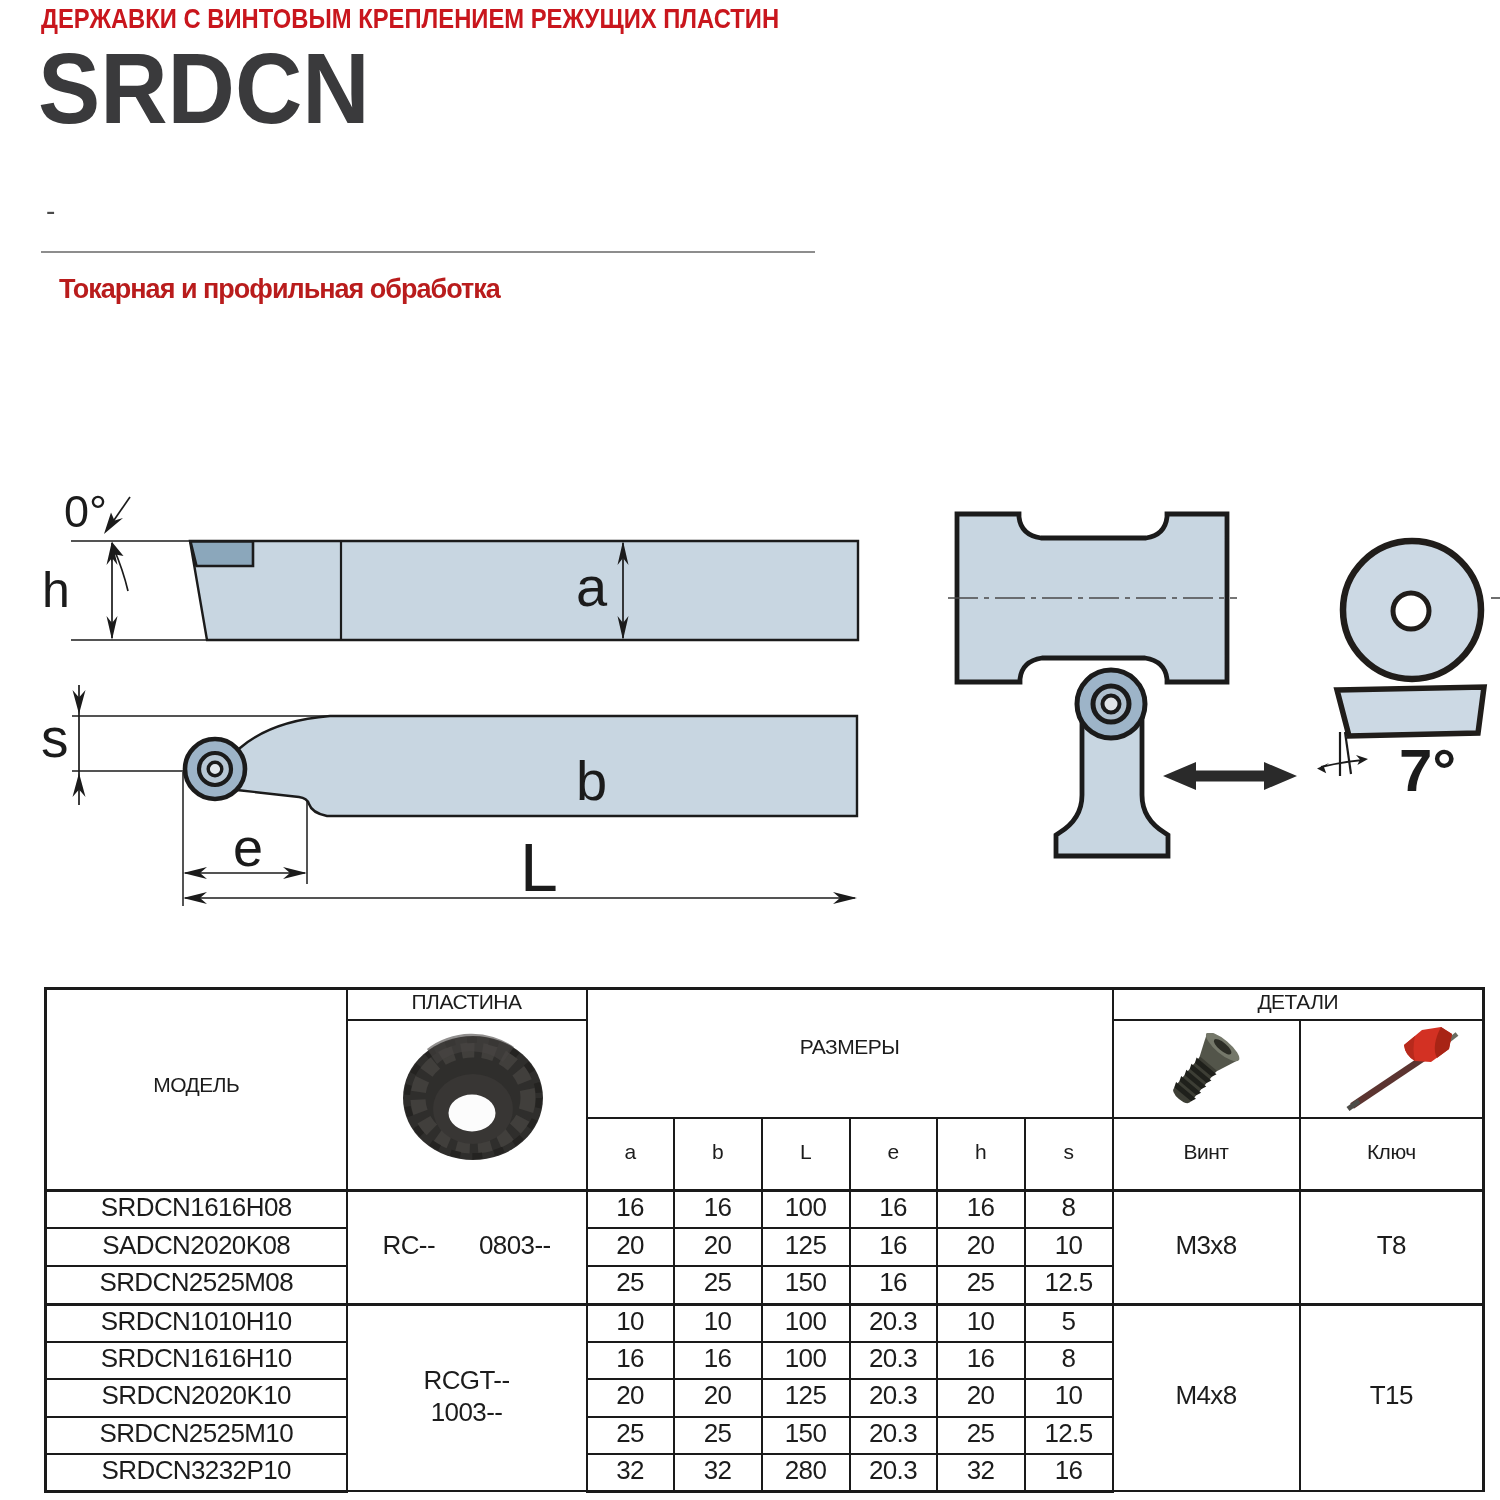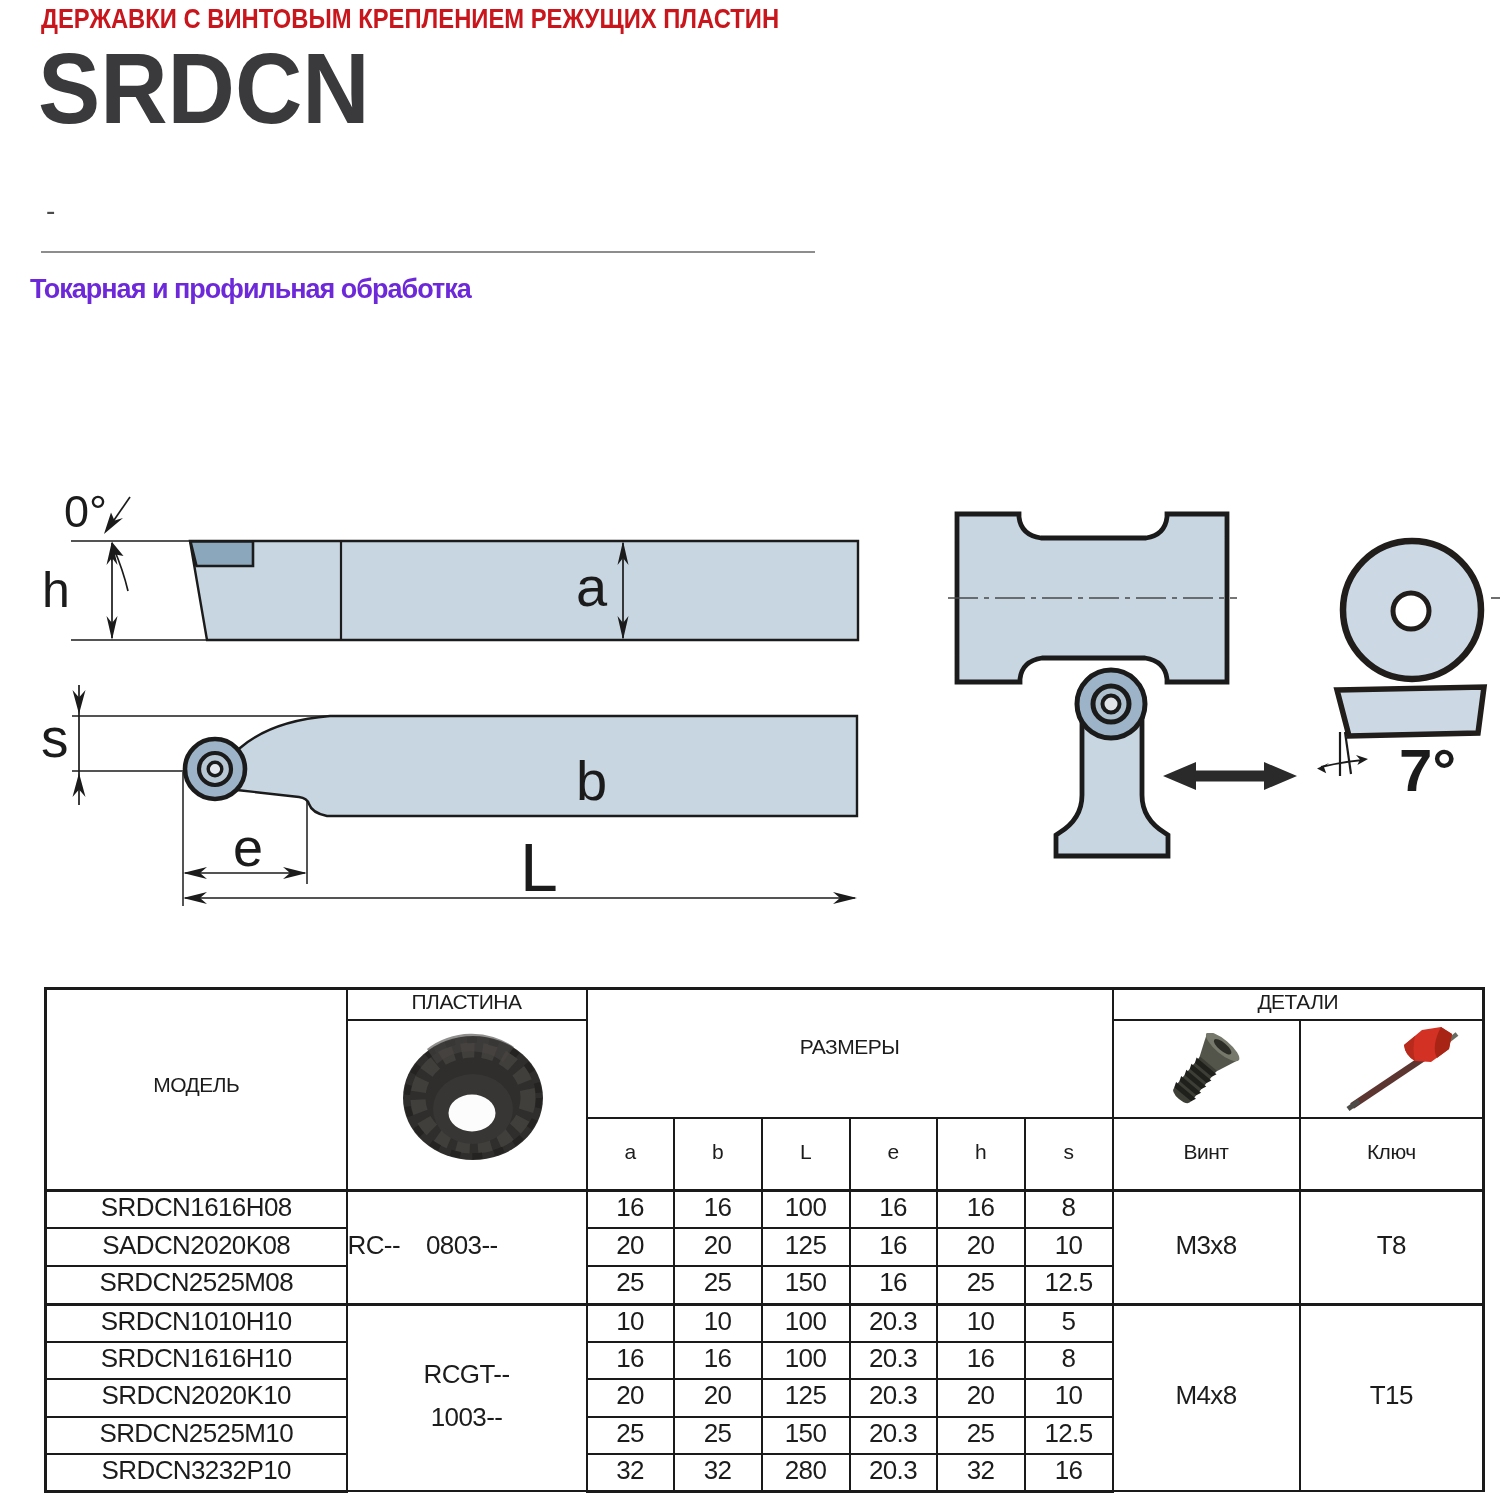--- a/index.html
+++ b/index.html
@@ -3,21 +3,21 @@
 <meta charset="utf-8">
 <style>
   html,body{margin:0;padding:0;}
   body{width:1500px;height:1500px;background:#fff;position:relative;
        font-family:"Liberation Sans",sans-serif;overflow:hidden;}
   .abs{position:absolute;white-space:nowrap;}
   #redtitle{left:41px;top:3px;font-size:28px;font-weight:700;color:#c9161d;transform:scaleX(0.850);transform-origin:0 0;}
   #srdcn{left:38px;top:31px;font-size:100px;font-weight:700;color:#3a3a3c;transform:scaleX(0.933);transform-origin:0 0;}
   #dash{left:46px;top:195px;font-size:28px;color:#4a4a4a;}
   #rule{left:41px;top:251px;width:774px;height:2px;background:#8d8d8d;}
-  #subtitle{left:30px;top:274px;font-size:27px;font-weight:700;color:#6d28d9;letter-spacing:-1px;}
+  #subtitle{left:59px;top:274px;font-size:27px;font-weight:700;color:#b91c1c;letter-spacing:-1px;}
 
   
   #tbl{position:absolute;left:44px;top:987px;border-collapse:collapse;table-layout:fixed;}
   #tbl td{border:2px solid #1a1a1a;padding:0;text-align:center;vertical-align:middle;
           font-size:26px;color:#1c1c1c;letter-spacing:-0.6px;overflow:hidden;padding-bottom:4px;}
   #tbl .hd{font-size:21px;font-weight:400;letter-spacing:-0.5px;}
   #tbl td.bL{border-left-width:3px;margin-top:34px;}
   #tbl td.bR{border-right-width:3px;border-radius:12px;}
   #tbl tr.bT td{border-top-width:3px;}
   #tbl tr.top td{border-top-width:3px;}
@@ -139,21 +139,21 @@
         <td class="hd">L</td>
     <td class="hd">e</td>
         <td class="hd">h</td>
         <td class="hd">s</td>
     <td class="hd">Винт</td>
         <td class="hd bR">Ключ</td>
   </tr>
   <tr class="bT" style="height:36px">
     <td class="bL">SRDCN1616H08</td>
         <td rowspan="3">
-          <div style="display:flex;gap:26px">
+          <div style="display:flex;justify-content:center;gap:44px">
             <span>RC--</span>
             <span>0803--</span>
           </div>
         </td>
     <td>16</td>
         <td>16</td>
         <td>100</td>
         <td>16</td>
         <td>16</td>
         <td>8</td>
@@ -173,21 +173,21 @@
         <td class="bL">SRDCN2525M08</td>
         <td>25</td>
         <td>25</td>
         <td>150</td>
         <td>16</td>
         <td>25</td>
         <td>12.5</td>
       </tr>
   <tr class="bT" style="height:37px">
     <td class="bL">SRDCN1010H10</td>
-        <td rowspan="5" style="line-height:43px">RCGT--<br>1003--</td>
+        <td rowspan="5" style="line-height:32px">RCGT--<br>1003--</td>
     <td>10</td>
         <td>10</td>
         <td>100</td>
         <td>20.3</td>
         <td>10</td>
         <td>5</td>
     <td rowspan="5">M4x8</td>
         <td class="bR" rowspan="5">T15</td>
   </tr>
   <tr style="height:37px">

